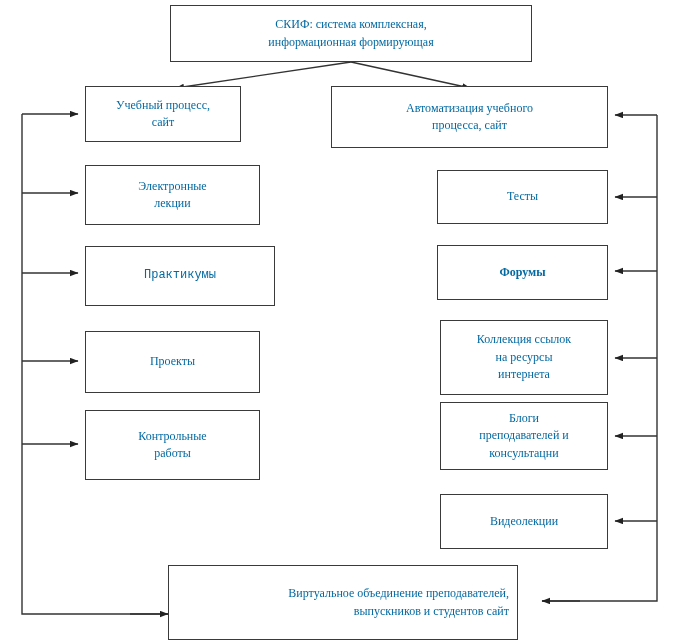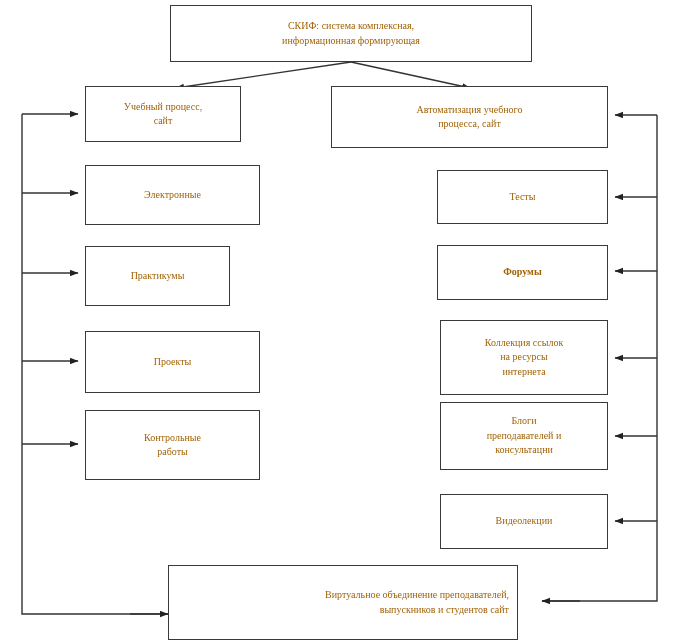--- a/index.html
+++ b/index.html
@@ -17,22 +17,22 @@
   }
   .node {
     position: absolute;
     box-sizing: border-box;
     border: 1.5px solid #3a3a3a;
     background: #ffffff;
     display: flex;
     align-items: center;
     justify-content: center;
     text-align: center;
-    color: #a16207;
-    font-size: 10px;
+    color: #0369a1;
+    font-size: 12px;
     line-height: 1.45;
     padding: 2px 8px;
     z-index: 2;
   }
   .node span {
     display: block;
     width: 100%;
   }
   svg.edges {
     position: absolute;
@@ -120,24 +120,25 @@
   <div class="node" style="left:85px; top:86px; width:156px; height:56px;">
     <span>
       <span>Учебный процесс,</span>
       <span>сайт</span>
     </span>
   </div>
 
   <div class="node" style="left:85px; top:165px; width:175px; height:60px;">
     <span>
       <span>Электронные</span>
-    </span>
-  </div>
-
-  <div class="node" style="left:85px; top:246px; width:145px; height:60px;">
+      <span>лекции</span>
+    </span>
+  </div>
+
+  <div class="node" style="left:85px; top:246px; width:190px; height:60px;font-family:Liberation Mono, monospace;">
     <span>
       <span>Практикумы</span>
     </span>
   </div>
 
   <div class="node" style="left:85px; top:331px; width:175px; height:62px;text-align:center;">
     <span>
       <span>Проекты</span>
     </span>
   </div>

